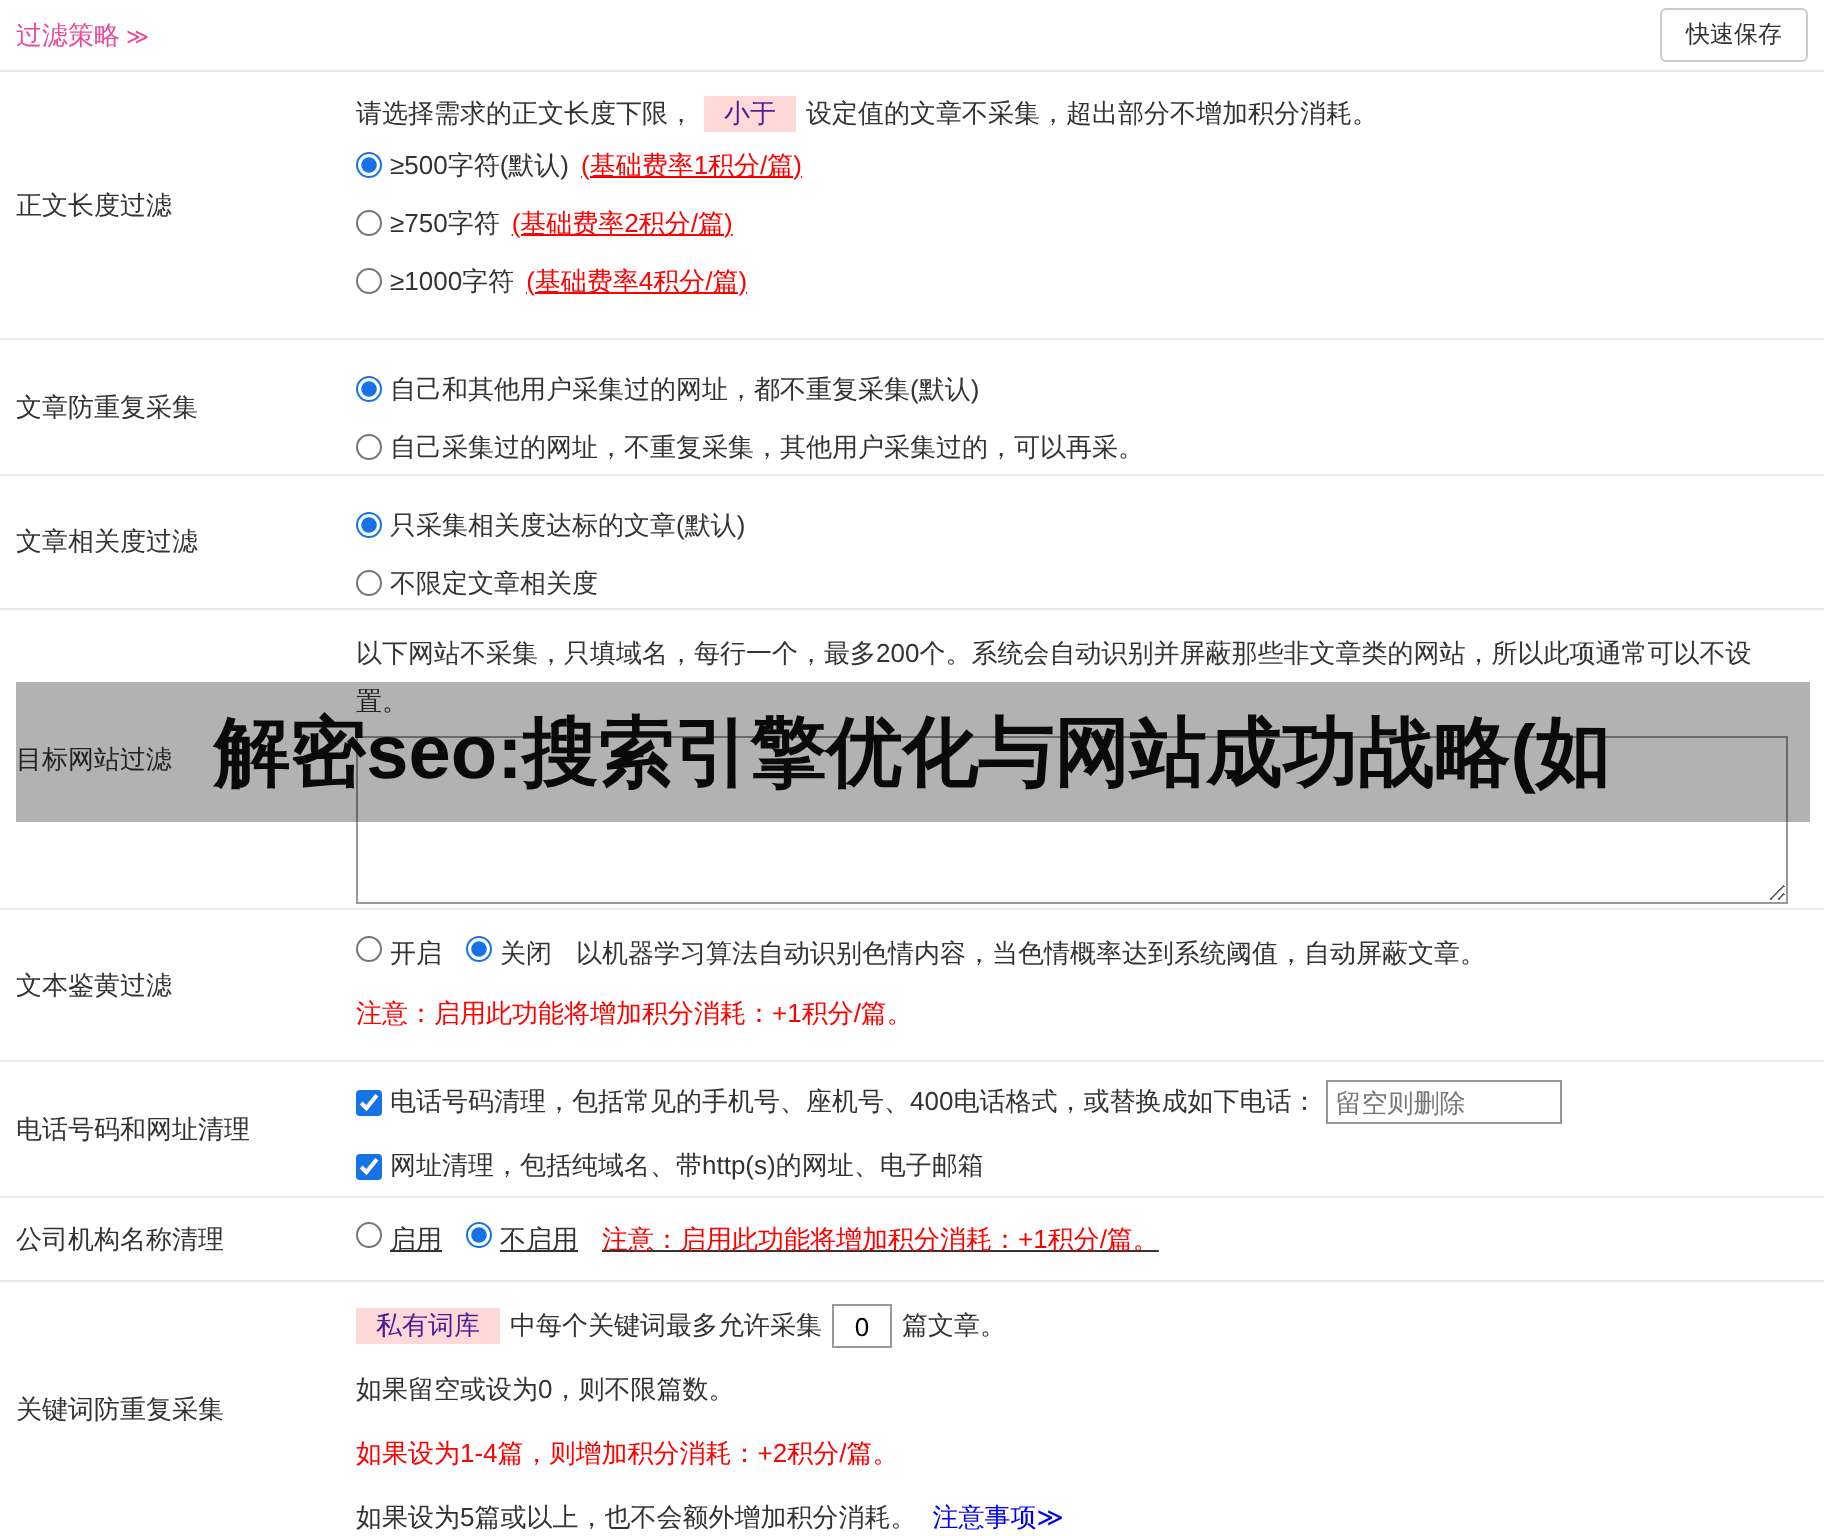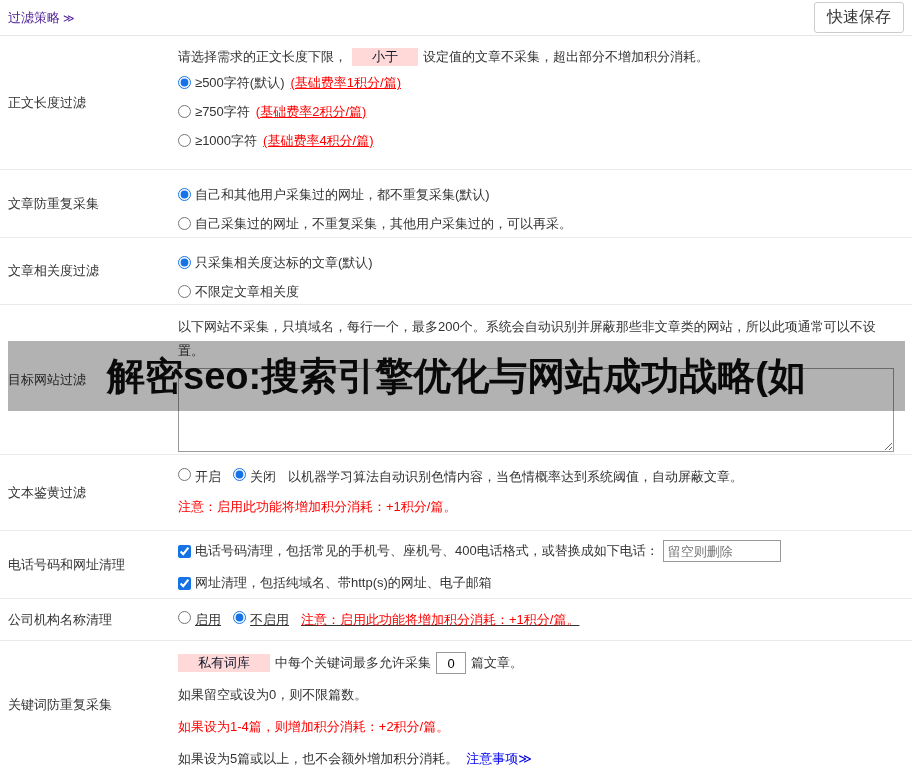--- a/index.html
+++ b/index.html
@@ -18,28 +18,28 @@
   }
   
   .topbar {
     height: 36px;
     display: flex;
     align-items: center;
     justify-content: space-between;
     padding: 0 8px;
     border-bottom: 1px solid #e6e6e6;
   }
-  .topbar .title { color: #4c1d95; font-size: 13px; cursor: pointer; text-align: center; }
+  .topbar .title { color: #ec4899; font-size: 13px; cursor: pointer; text-align: center; }
   .topbar .title .arrow { font-size: 11px; margin-left: 3px; }
   .save-btn {
     background: #fff;
     border: 1px solid #ccc;
     border-radius: 3px;
     padding: 4px 12px;
-    font-size: 16px;
+    font-size: 12px;
     color: #333;
     cursor: pointer;
     font-family: inherit;
   }
   
   .row { display: flex; border-bottom: 1px solid #e9e9e9; }
   .row-label {
     width: 178px;
     flex: none;
     padding-left: 8px;
@@ -51,21 +51,21 @@
   .line { display: flex; align-items: center; min-height: 24px; }
   .opt-line { height: 29px; display: flex; align-items: center; }
   input[type=radio], input[type=checkbox] {
     accent-color: #1673e6;
     margin-right: 4px;
     width: 13px; height: 13px;
     flex: none;
   }
   .red { color: #f00; }
   .ulink { text-decoration: underline; }
-  .hl { background: #ffd8d8; color: #0f172a; padding: 0 20px; margin: 0 5px; }
+  .hl { background: #ffd8d8; color: #4c1d95; padding: 0 10px; margin: 0 5px; }
   .note-line { margin-top: 9px; }
   .desc { line-height: 24px; max-width: 718px; }
   textarea.site-box {
     width: 716px;
     height: 84px;
     margin-top: 5px;
     border: 1px solid #999;
     font-family: inherit;
     font-size: 13px;
     padding: 3px;

